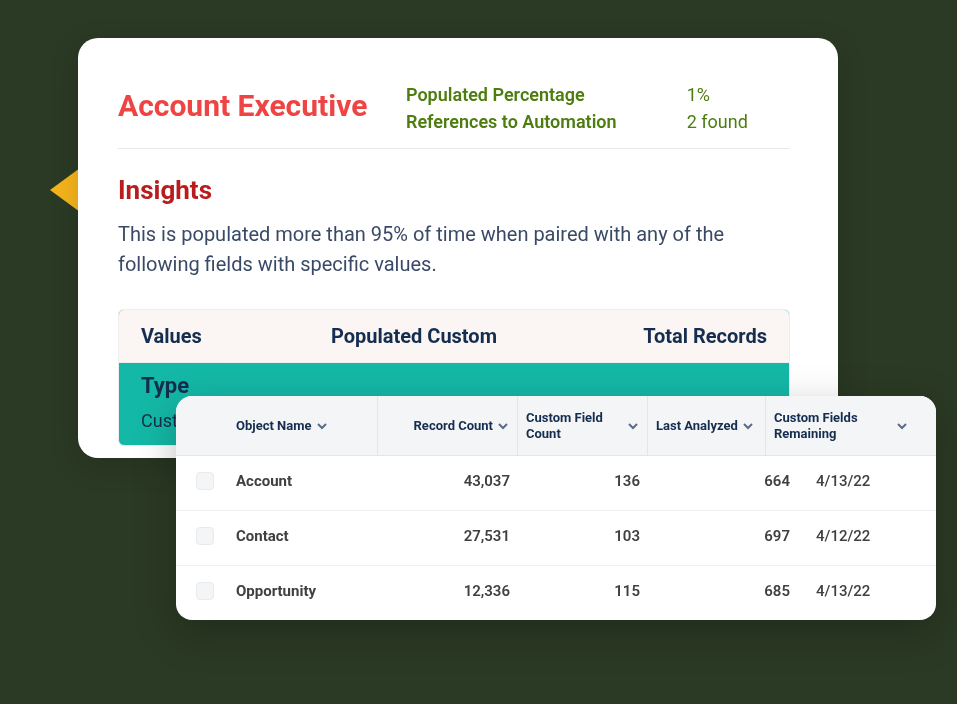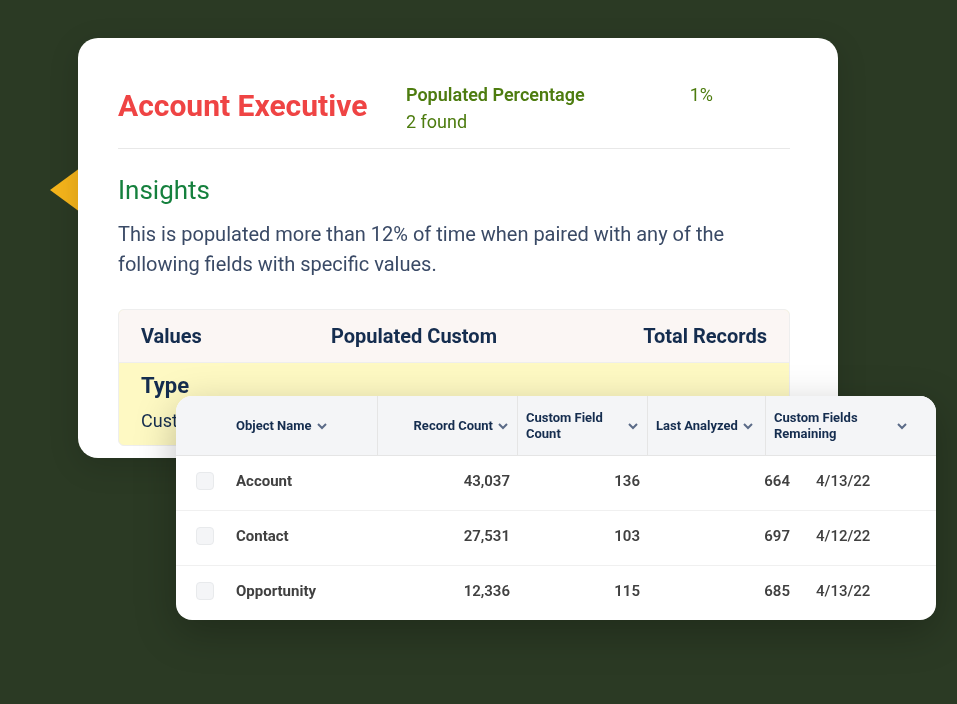--- a/index.html
+++ b/index.html
@@ -43,37 +43,37 @@
     column-gap: 28px;
     font-size: 18px;
     color: #4d7c0f;
     padding-top: 6px;
     padding-left: 8px;
   }
   .meta .label { font-weight: 600; white-space: nowrap; }
   .meta .value { font-weight: 400; white-space: nowrap; }
   .insights-heading {
     font-size: 26px;
-    font-weight: 400;
-    color: #15803d;
+    font-weight: 700;
+    color: #b91c1c;
     margin-top: 26px;
   }
   .insights-text {
     font-size: 20px;
     color: #3a4a66;
     margin-top: 14px;
     line-height: 1.5;
     max-width: 640px;
   }
   .inner-card {
     margin-top: 30px;
     border: 1px solid #eee;
     border-radius: 6px;
     overflow: hidden;
-    background: #fef9c3;
+    background: #14b8a6;
   }
   .inner-head {
     background: #fbf6f4;
     display: flex;
     padding: 14px 22px;
     font-size: 20px;
     font-weight: 700;
     color: #152d4f;
   }
   .inner-head .c1 { flex: 0 0 190px; }
@@ -165,25 +165,26 @@
 <body>
 
 <div class="triangle"></div>
 
 <div class="card-back">
   <div class="back-header">
     <div class="back-title">Account Executive</div>
     <div class="meta">
       <div class="label">Populated Percentage</div>
       <div class="value">1%</div>
+      <div class="label">References to Automation</div>
       <div class="value">2 found</div>
     </div>
   </div>
   <div class="insights-heading">Insights</div>
-  <div class="insights-text">This is populated more than 12% of time when paired with any of the following fields with specific values.</div>
+  <div class="insights-text">This is populated more than 95% of time when paired with any of the following fields with specific values.</div>
   <div class="inner-card">
     <div class="inner-head">
       <div class="c1">Values</div>
       <div class="c2">Populated Custom</div>
       <div class="c3">Total Records</div>
     </div>
     <div class="inner-type">Type</div>
     <div class="inner-cust">Custo</div>
   </div>
 </div>

